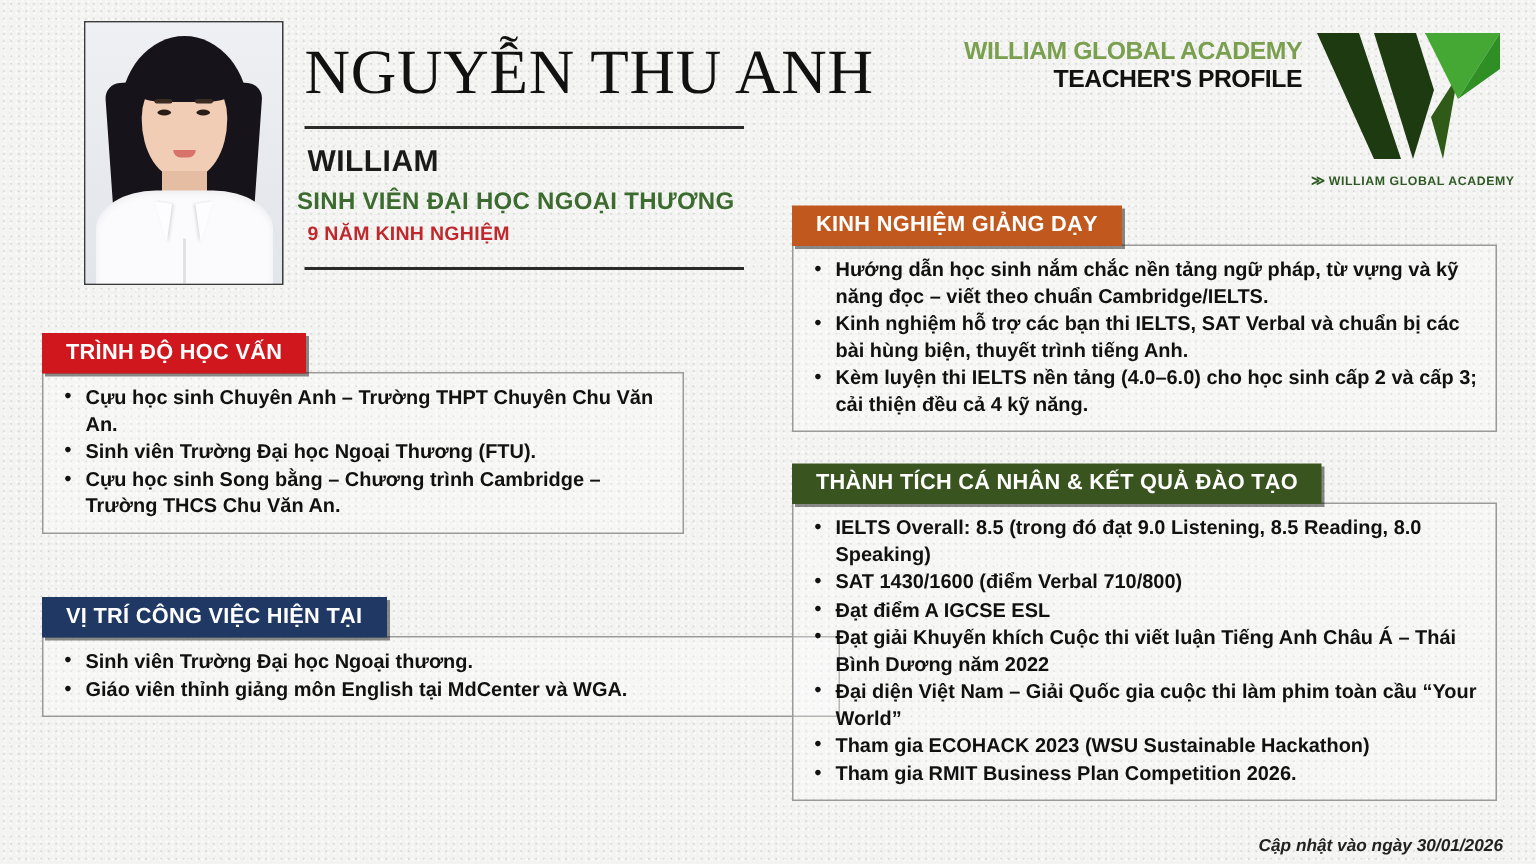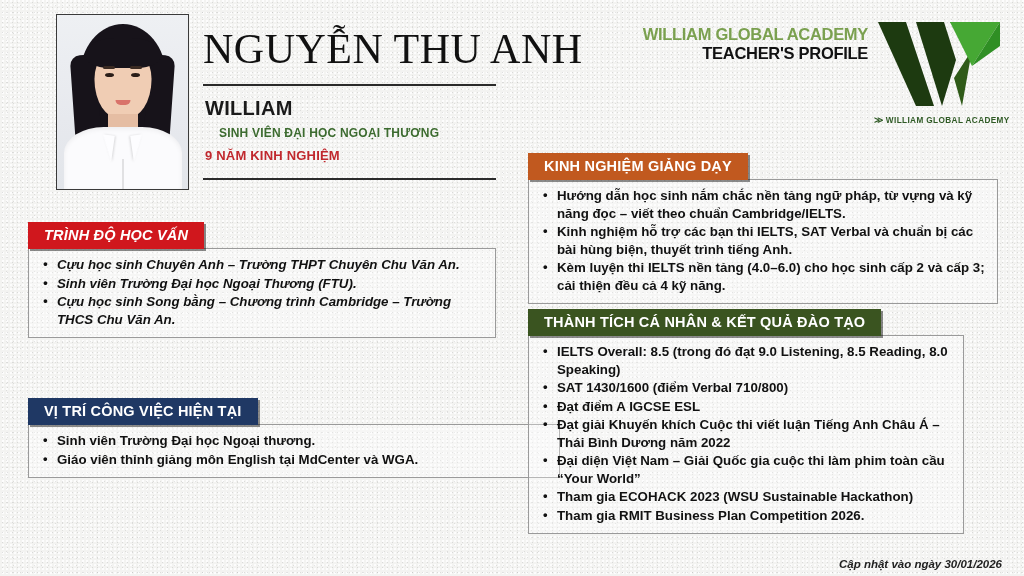--- a/index.html
+++ b/index.html
@@ -165,22 +165,22 @@
   #subject {
     position: absolute;
     left: 205px; top: 97px;
     font-size: 20px;
     font-weight: bold;
     color: #1a1a1a;
     letter-spacing: 0.3px;
   }
   #school {
     position: absolute;
-    left: 219px; top: 126px;
-    font-size: 12px;
+    left: 198px; top: 126px;
+    font-size: 16px;
     font-weight: bold;
     color: #3c6b2f;
     letter-spacing: 0.2px;
   }
   #years {
     position: absolute;
     left: 205px; top: 148px;
     font-size: 13px;
     font-weight: bold;
     color: #c0282d;
@@ -259,27 +259,27 @@
   }
   .panel-body li::before {
     content: "•";
     position: absolute;
     left: -14px;
     top: -1px;
     font-size: 13px;
     color: #111;
   }
 
-  #panel-education { left: 28px; top: 222px; width: 468px; font-style: italic; }
+  #panel-education { left: 28px; top: 222px; width: 428px; }
   #panel-education .panel-title { background: #d0171d; }
   #panel-position  { left: 28px; top: 398px; width: 532px; }
   #panel-position  .panel-title { background: #1f3864; }
-  #panel-experience{ left: 528px; top: 153px; width: 470px; }
+  #panel-experience{ left: 528px; top: 137px; width: 470px; }
   #panel-experience .panel-title { background: #c1591f; }
-  #panel-results   { left: 528px; top: 309px; width: 436px; }
+  #panel-results   { left: 528px; top: 309px; width: 470px; }
   #panel-results   .panel-title { background: #3a5420; }
 
   #footer-note {
     position: absolute;
     right: 22px; bottom: 6px;
     font-size: 11.5px;
     font-style: italic;
     font-weight: bold;
     color: #222;
   }

